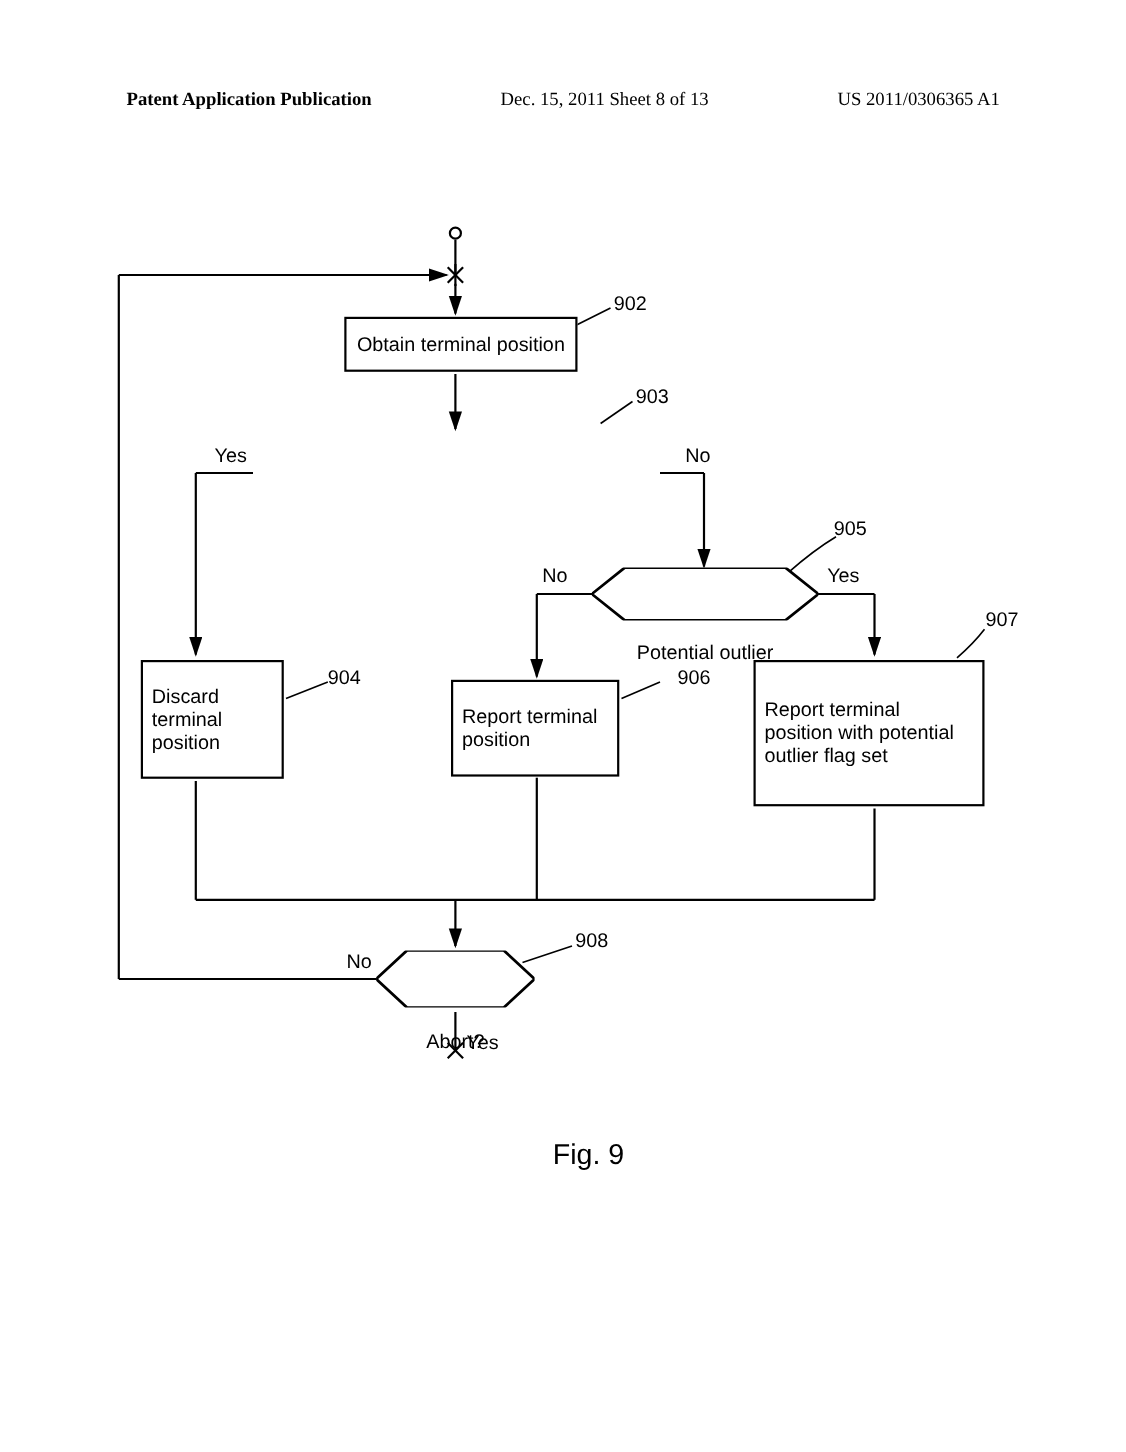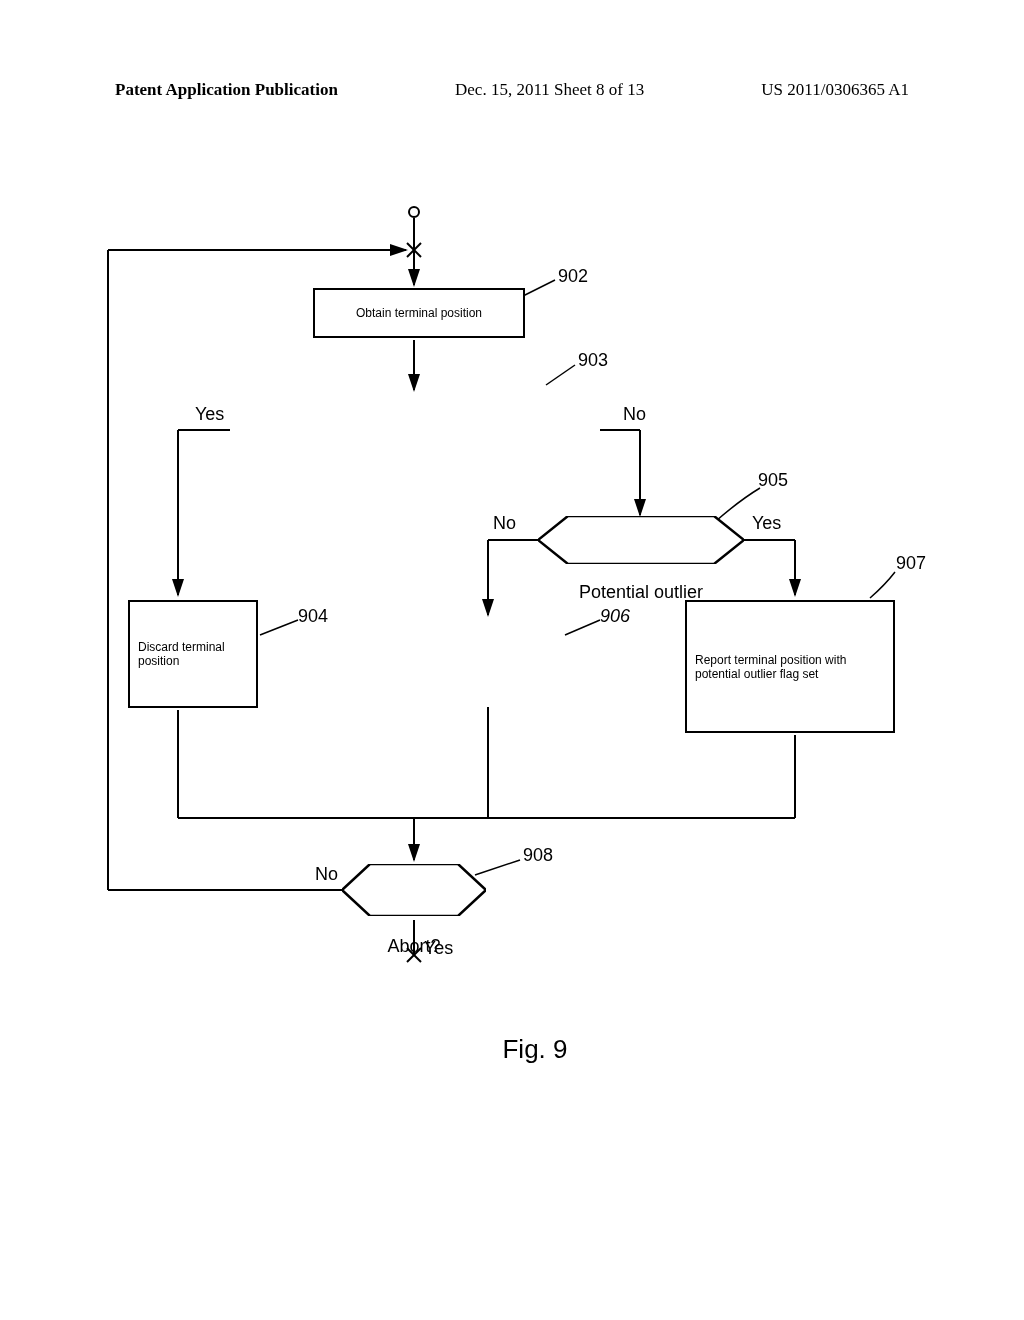--- a/index.html
+++ b/index.html
@@ -35,21 +35,21 @@
       width: 1024px;
       height: 1000px;
     }
     .box {
       position: absolute;
       border: 2.5px solid black;
       background: white;
       display: flex;
       align-items: center;
       text-align: left;
-      font-size: 12px;
+      font-size: 18px;
       padding: 20px 8px;
     }
     .box.center {
       justify-content: center;
       text-align: center;
     }
     .hexagon {
       position: absolute;
     }
     .hexagon svg {
@@ -189,20 +189,23 @@
     </svg>
     <div class="hexagon-text">
       <span>Potential outlier</span>
     </div>
   </div>
 
   <div class="box" style="left:128px; top:420px; width:130px; height:108px;">
     <span>Discard terminal position</span>
   </div>
 
+  <div class="box" style="left:410px; top:438px; width:153px; height:88px;">
+    <span>Report terminal position</span>
+  </div>
 
   <div class="box" style="left:685px; top:420px; width:210px; height:133px;justify-content:flex-end;">
     <span>Report terminal position with potential outlier flag set</span>
   </div>
 
   <div class="hexagon" style="left:342px; top:684px; width:144px; height:52px;">
     <svg viewBox="0 0 144 52" preserveAspectRatio="none">
       <polygon points="28,0 116,0 144,26 116,52 28,52 0,26" fill="white" stroke="black" stroke-width="2.5"></polygon>
     </svg>
     <div class="hexagon-text">
@@ -214,18 +217,18 @@
   <div class="label" style="left:623px; top:224px;">No</div>
   <div class="label" style="left:493px; top:333px;">No</div>
   <div class="label" style="left:752px; top:333px;">Yes</div>
   <div class="label" style="left:315px; top:684px;">No</div>
   <div class="label" style="left:424px; top:758px;">Yes</div>
 
   <div class="ref-label" style="left:558px; top:86px;">902</div>
   <div class="ref-label" style="left:578px; top:170px;">903</div>
   <div class="ref-label" style="left:298px; top:426px;">904</div>
   <div class="ref-label" style="left:758px; top:290px;">905</div>
-  <div class="ref-label" style="left:600px; top:426px;font-style:italic;">906</div>
+  <div class="ref-label" style="left:616px; top:426px;">906</div>
   <div class="ref-label" style="left:896px; top:373px;">907</div>
   <div class="ref-label" style="left:523px; top:665px;">908</div>
 </div>
 
 <div class="fig-caption">Fig. 9</div>
 
 </body></html>

